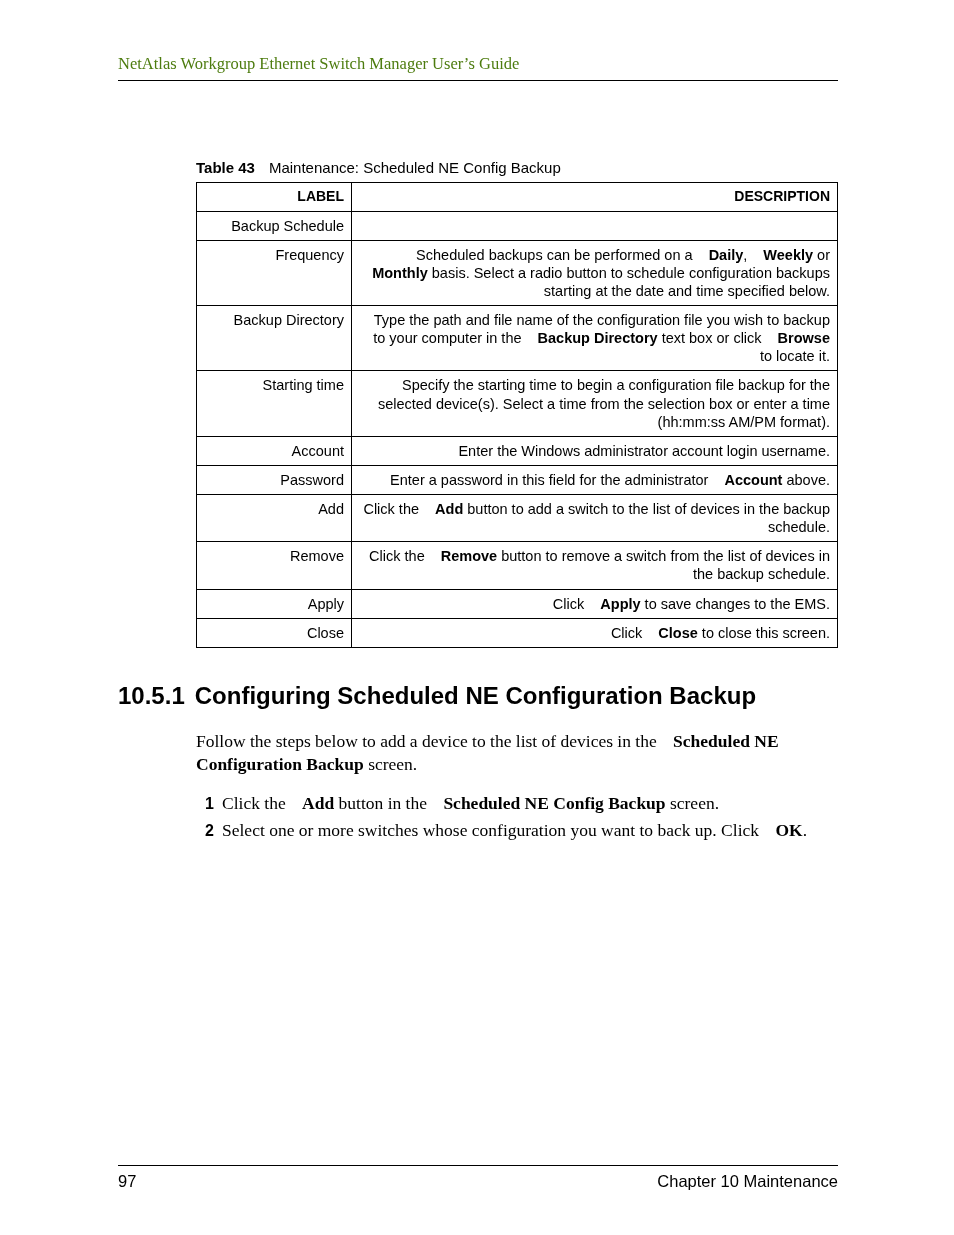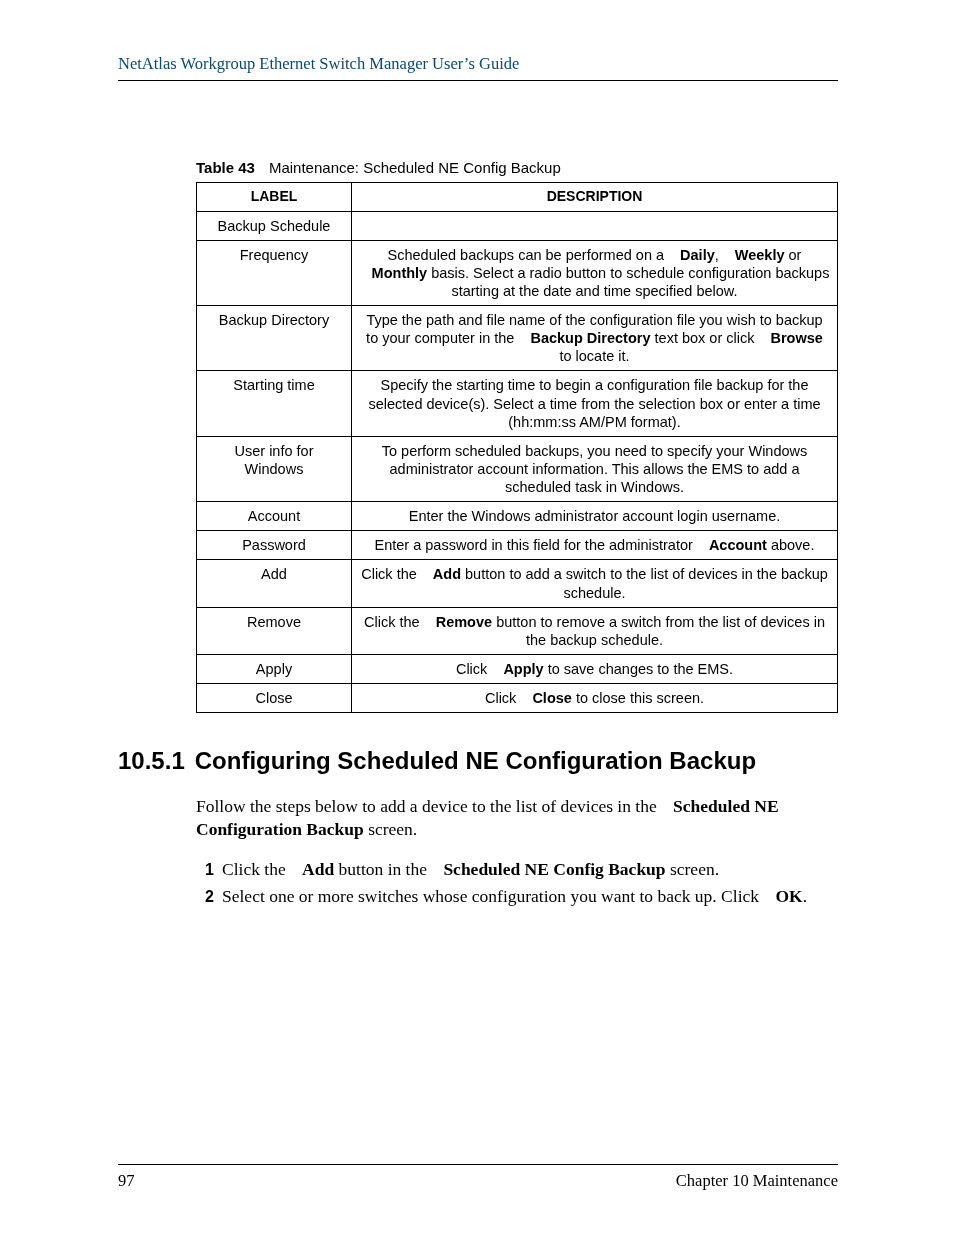--- a/index.html
+++ b/index.html
@@ -10,21 +10,21 @@
       font-family: Arial, Helvetica, sans-serif;
       color: #000;
       position: relative;
     }
     .page {
       padding: 54px 116px 0 118px;
     }
     .running-header {
       font-family: "Times New Roman", Times, serif;
       font-size: 16.5px;
-      color: #0c4a6e;
+      color: #4d7c0f;
       margin-bottom: 6px;
     }
     .header-rule {
       border: none;
       border-top: 1.5px solid #000;
       margin-bottom: 78px;
     }
     .table-caption {
       font-family: Arial, Helvetica, sans-serif;
       font-size: 15px;
@@ -37,21 +37,21 @@
       border-collapse: collapse;
       margin-left: 78px;
       width: 642px;
       font-family: Arial, Helvetica, sans-serif;
       font-size: 14.5px;
       line-height: 1.25;
     }
     table.desc th, table.desc td {
       border: 1.5px solid #000;
       padding: 5px 7px 5px 7px;
-      text-align: center;
+      text-align: right;
       vertical-align: top;
     }
     table.desc th {
       font-weight: bold;
       font-size: 14px;
     }
     table.desc th.col-label { width: 155px; }
     table.desc .b { font-weight: bold; }
     h2.section {
       font-family: Arial, Helvetica, sans-serif;
@@ -94,21 +94,21 @@
       bottom: 44px;
     }
     .footer-rule {
       border: none;
       border-top: 1.5px solid #000;
       margin-bottom: 6px;
     }
     .footer-row {
       display: flex;
       justify-content: space-between;
-      font-family: Liberation Serif, serif;
+      font-family: Liberation Sans, sans-serif;
       font-size: 16.5px;
     }
     .b { font-weight: bold; margin-left: 12px; }
   </style>
 </head>
 <body>
 
 <div class="page">
   <div class="running-header">NetAtlas Workgroup Ethernet Switch Manager User’s Guide</div>
   <hr class="header-rule">
@@ -133,24 +133,20 @@
           <td>Frequency</td>
           <td>Scheduled backups can be performed on a <span class="b">Daily</span>, <span class="b">Weekly</span> or <span class="b">Monthly</span> basis. Select a radio button to schedule configuration backups starting at the date and time specified below.</td>
         </tr>
         <tr>
           <td>Backup Directory</td>
           <td>Type the path and file name of the configuration file you wish to backup to your computer in the <span class="b">Backup Directory</span> text box or click <span class="b">Browse</span> to locate it.</td>
         </tr>
         <tr>
           <td>Starting time</td>
           <td>Specify the starting time to begin a configuration file backup for the selected device(s). Select a time from the selection box or enter a time (hh:mm:ss AM/PM format).</td>
-        </tr>
-        <tr>
-          <td>User info for Windows</td>
-          <td>To perform scheduled backups, you need to specify your Windows administrator account information. This allows the EMS to add a scheduled task in Windows.</td>
         </tr>
         <tr>
           <td>Account</td>
           <td>Enter the Windows administrator account login username.</td>
         </tr>
         <tr>
           <td>Password</td>
           <td>Enter a password in this field for the administrator <span class="b">Account</span> above.</td>
         </tr>
         <tr>

